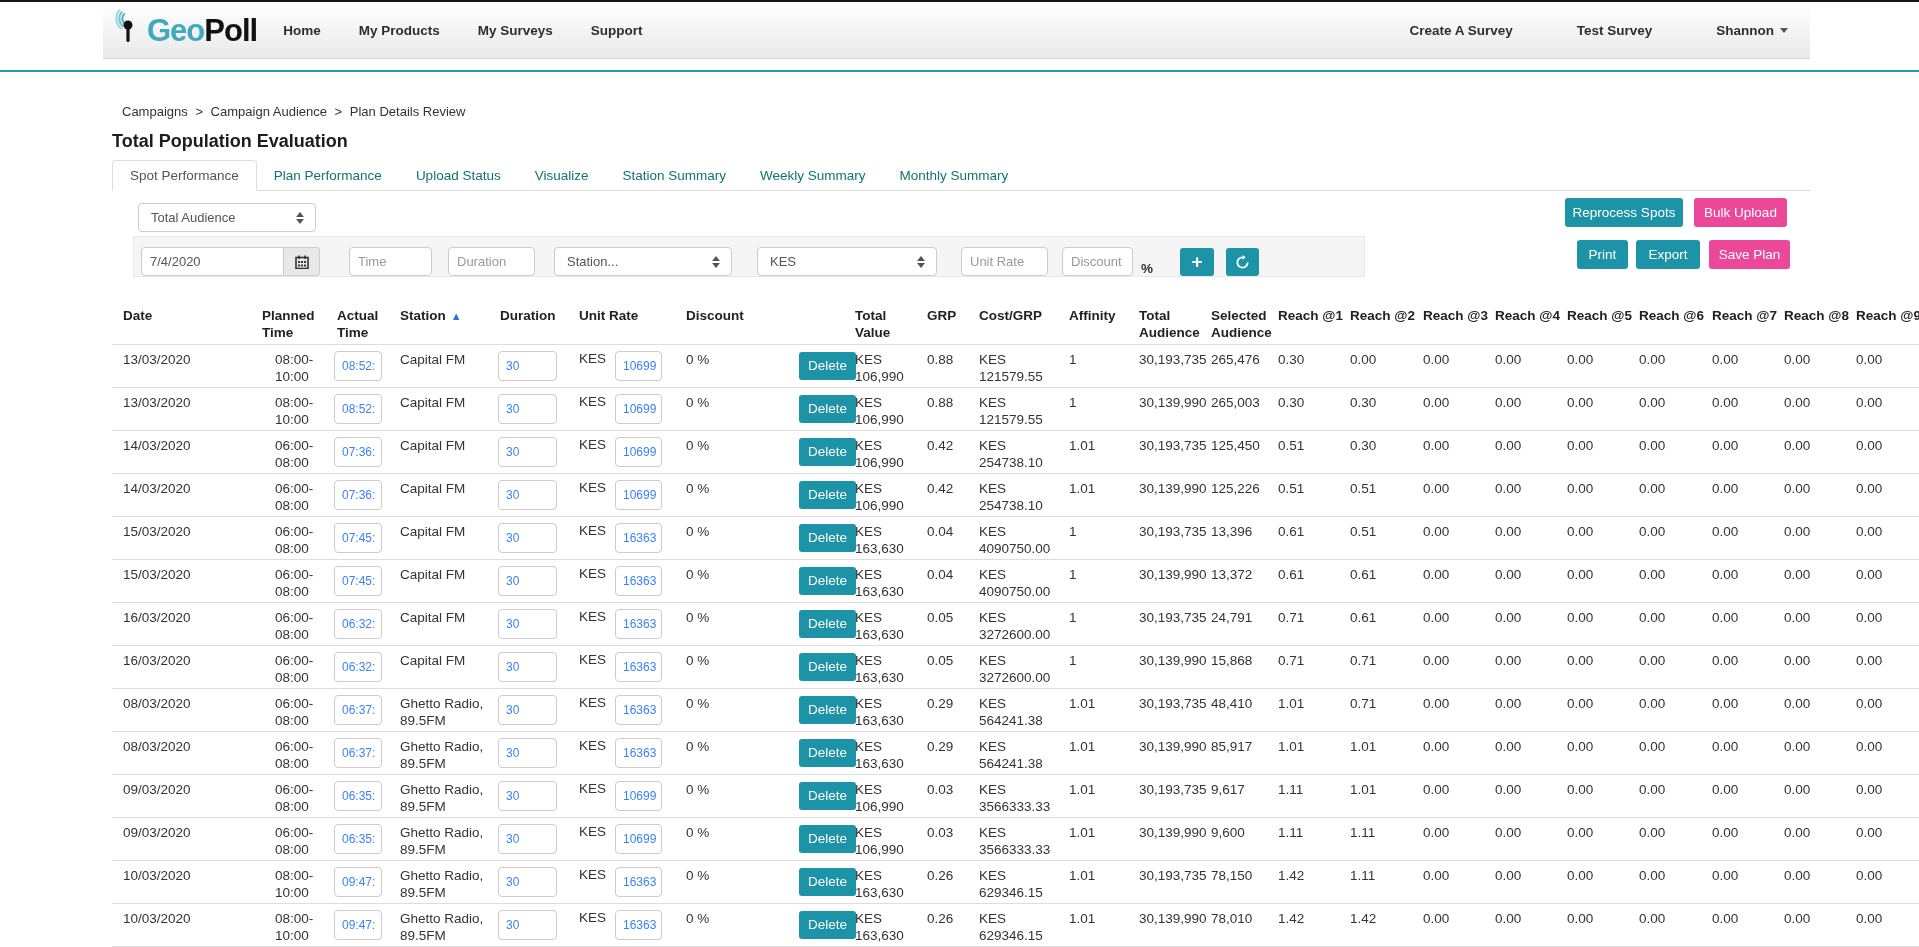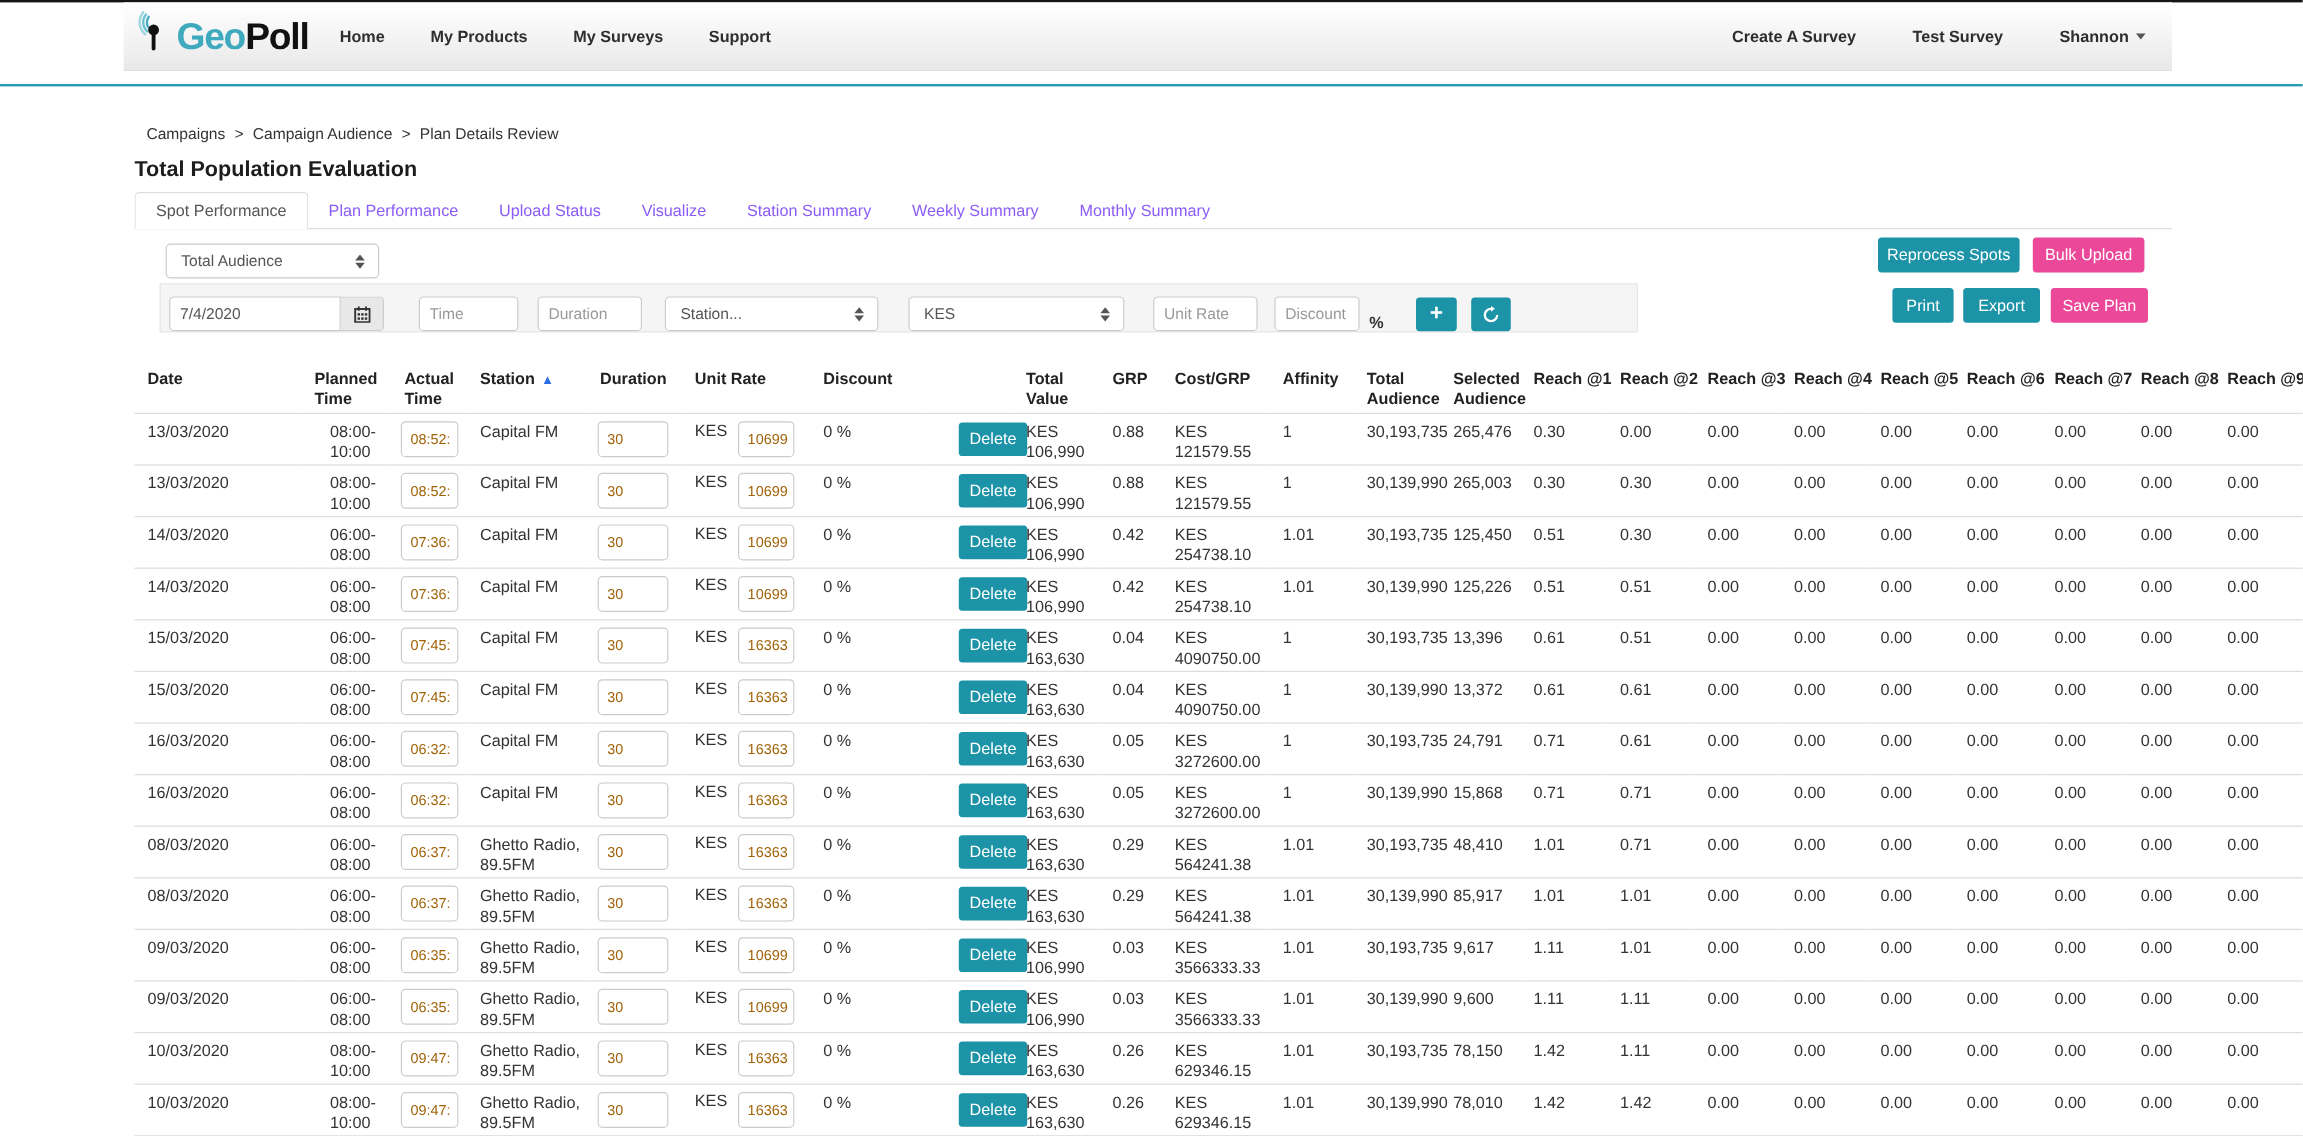--- a/index.html
+++ b/index.html
@@ -6,29 +6,29 @@
 html,body{width:1919px;height:947px}
 body{font-family:"Liberation Sans","DejaVu Sans",sans-serif;background:#fff;color:#333;position:relative;overflow:hidden}
 .topbar{position:absolute;top:0;left:0;width:1919px;height:2px;background:#151515}
 .site-header{position:absolute;top:2px;left:103px;width:1707px;height:57px;background:linear-gradient(#ffffff,#e9e9e9);border-bottom:1px solid #d9d9d9;display:flex;align-items:center;padding:0 22px 0 8px}
 .logo{display:flex;align-items:center;margin-right:26px;cursor:pointer}
 .logo-text{font-size:31px;font-weight:700;letter-spacing:-1px;line-height:1}
 .logo-geo{color:#3fa9bd}
 .logo-poll{color:#111}
 .nav-left{display:flex;gap:38px;font-weight:700;font-size:13.5px;color:#2e2e2e}
 .nav-left .nav-item,.nav-right .nav-item{cursor:pointer;white-space:nowrap}
-.nav-right{margin-left:auto;display:flex;gap:47px;font-weight:700;font-size:13.5px;color:#2e2e2e;align-items:center}
+.nav-right{margin-left:auto;display:flex;gap:64px;font-weight:700;font-size:13.5px;color:#2e2e2e;align-items:center}
 .user-caret{display:inline-block;width:0;height:0;border-left:4px solid transparent;border-right:4px solid transparent;border-top:5px solid #555;margin-left:6px;vertical-align:middle}
 .teal-rule{position:absolute;top:70px;left:0;width:1919px;height:2px;background:#259cb0}
 .breadcrumb{position:absolute;top:104px;left:122px;font-size:13px;color:#333}
 .breadcrumb .crumb{cursor:pointer}
 .breadcrumb .sep{margin:0 4px}
 .page-title{position:absolute;top:131px;left:112px;font-size:18px;font-weight:700;color:#1d1d1d}
 .tabs-row{position:absolute;top:160px;left:112px;width:1698px;height:31px;border-bottom:1px solid #ddd;display:flex;align-items:flex-end}
-.tab{padding:8px 17px 8px 17px;font-size:13.5px;color:#8b5cf6;cursor:pointer;line-height:1;white-space:nowrap}
+.tab{padding:8px 17px 8px 17px;font-size:13.5px;color:#0f766e;cursor:pointer;line-height:1;white-space:nowrap}
 .tab.active{background:#fff;border:1px solid #ddd;border-bottom:1px solid #fff;border-radius:4px 4px 0 0;margin-bottom:-1px;color:#555}
 .select-box{background:#fff;border:1px solid #ccc;border-radius:4px;font-size:13px;color:#555;display:flex;align-items:center;padding:0 12px;position:relative;cursor:pointer}
 .select-arrows{position:absolute;right:11px;top:50%;transform:translateY(-50%);display:flex;flex-direction:column;gap:2px}
 .select-arrows .up{width:0;height:0;border-left:4px solid transparent;border-right:4px solid transparent;border-bottom:5px solid #555}
 .select-arrows .dn{width:0;height:0;border-left:4px solid transparent;border-right:4px solid transparent;border-top:5px solid #555}
 .audience-select{position:absolute;top:203px;left:138px;width:178px;height:29px}
 .filter-bar{position:absolute;top:236px;left:133px;width:1232px;height:41px;background:#f5f5f5;border:1px solid #e7e7e7;display:flex;align-items:flex-end}
 .filter-bar input{height:29px;border:1px solid #ccc;border-radius:4px;background:#fff;font-size:13px;color:#555;padding:0 8px;font-family:inherit;outline:none}
 .filter-bar input::placeholder{color:#999}
 .date-group{display:flex;margin-left:7px}
@@ -51,21 +51,21 @@
 .btn-export{left:1636px;top:240px;width:64px}
 .btn-save{left:1709px;top:240px;width:81px}
 .table-wrap{position:absolute;top:300px;left:112px;width:1807px}
 table{border-collapse:collapse;table-layout:fixed;width:1807px;font-size:13.5px}
 th{font-weight:700;color:#222;text-align:left;vertical-align:top;padding:7px 0 0 11px;height:44px;border-bottom:1px solid #ddd;line-height:1.26;white-space:nowrap;overflow:visible}
 th.wrap{white-space:normal}
 td{vertical-align:top;padding:6px 0 0 11px;height:42.7px;border-bottom:1px solid #ddd;line-height:1.27;white-space:nowrap;color:#333}
 td.wrap{white-space:normal}
 td.mid{vertical-align:middle;padding-top:0}
 td.planned{padding-left:24px;white-space:normal}
-.cell-input{height:30px;border:1px solid #ccc;border-radius:4px;font-size:12px;color:#a16207;padding:0 0 0 7px;font-family:inherit;background:#fff;outline:none}
+.cell-input{height:30px;border:1px solid #ccc;border-radius:4px;font-size:12px;color:#3b82f6;padding:0 0 0 7px;font-family:inherit;background:#fff;outline:none}
 .actual-input{width:48px;margin-left:-3px}
 .dur-input{width:59px;margin-left:-2px}
 .rate-input{width:47px}
 .unit-flex{display:flex;align-items:center;height:42px}
 .unit-flex .cur{position:relative;top:-7px;margin-right:9px}
 .delete-btn{display:block;width:57px;height:28px;margin-left:17px;background:#1d93a8;border:none;border-radius:3px;color:#fff;font-size:13.5px;font-family:inherit;cursor:pointer}
 .sort-icon{color:#2d6fe3;font-size:11px;margin-left:5px}
 .teal{background:#1d93a8}
 .orange{background:#ec4899}
 </style>

